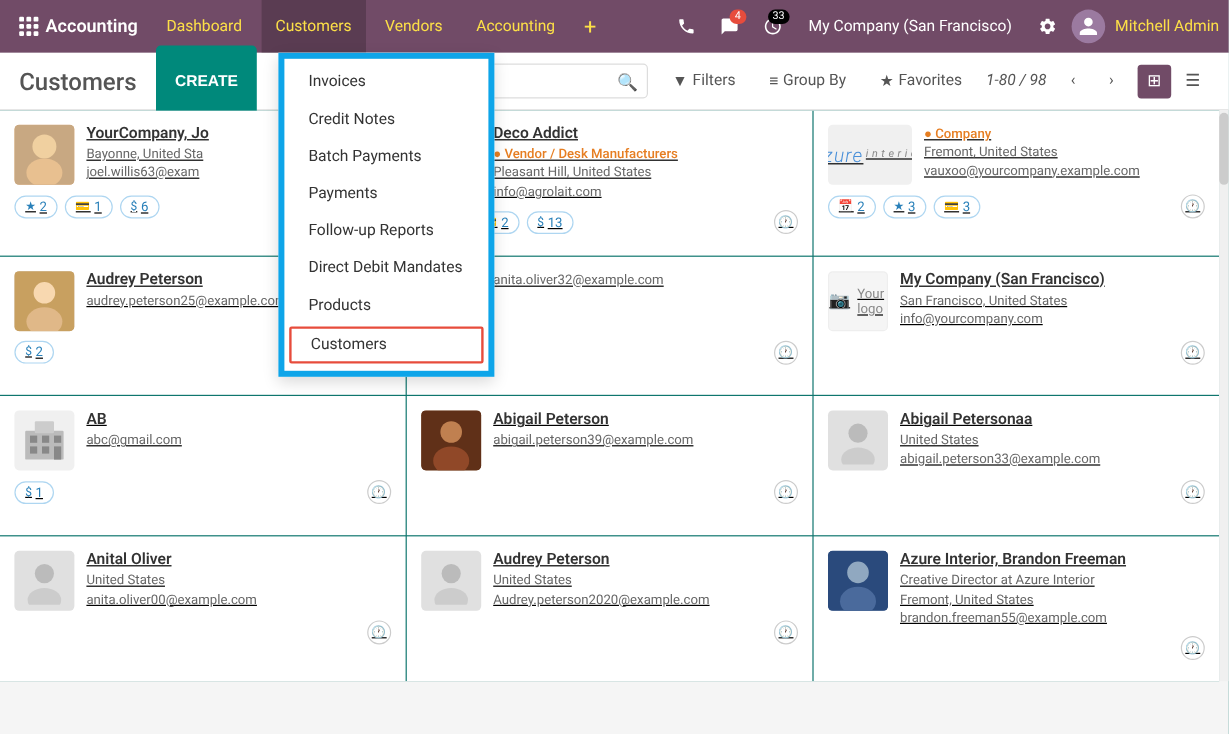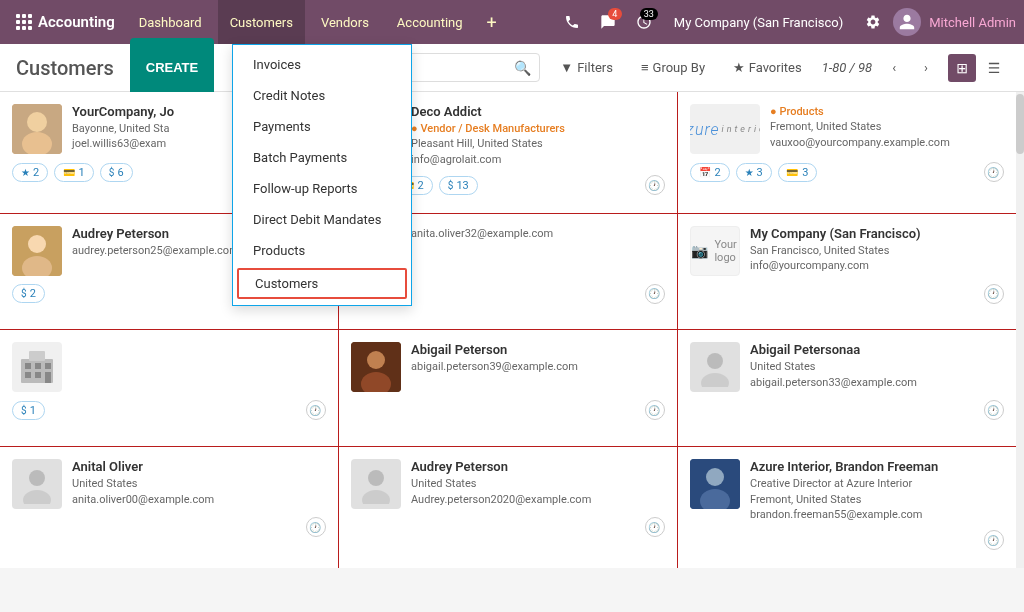--- a/index.html
+++ b/index.html
@@ -35,21 +35,21 @@
     .grid-icon span {
       background: white;
       border-radius: 1px;
     }
     .nav-item {
       padding: 0 12px;
       height: 44px;
       display: flex;
       align-items: center;
       cursor: pointer;
-      color: #fef9c3;
+      color: #fde047;
       font-size: 13px;
       position: relative;
     }
     .nav-item:hover, .nav-item.active { background: rgba(0,0,0,0.15); }
     .nav-item.active { background: rgba(0,0,0,0.2); }
     .nav-add { font-size: 18px; padding: 0 8px; }
     .navbar-right {
       margin-left: auto;
       display: flex;
       align-items: center;
@@ -178,23 +178,24 @@
     .main-content {
       display: flex;
       height: calc(612px - 44px - 48px - 44px);
       overflow: hidden;
     }
     .cards-grid {
       flex: 1;
       display: grid;
       grid-template-columns: repeat(3, 1fr);
       gap: 1px;
-      background: #b91c1c;
+      background: #0f766e;
       overflow-y: auto;
       padding: 0;
+      text-decoration: underline;
     }
     .card {
       background: white;
       padding: 12px;
       display: flex;
       flex-direction: column;
       gap: 4px;
       min-height: 110px;
       position: relative;
     }
@@ -271,21 +272,21 @@
       height: 60px;
       background: #ccc;
       border-radius: 4px;
       margin: 2px auto;
     }
     .dropdown-menu {
       position: fixed;
       top: 44px;
       left: 232px;
       background: white;
-      border: 1px solid #0ea5e9;
+      border: 5px solid #0ea5e9;
       box-shadow: 0 4px 12px rgba(0,0,0,0.15);
       z-index: 200;
       min-width: 180px;
       padding: 4px 0;
     }
     .dropdown-item {
       padding: 8px 20px;
       cursor: pointer;
       color: #333;
       font-size: 13px;
@@ -389,21 +390,21 @@
     <div class="navbar-icon">
       <svg width="16" height="16" viewBox="0 0 24 24" fill="white">
           <path d="M19.14 12.94c.04-.3.06-.61.06-.94 0-.32-.02-.64-.07-.94l2.03-1.58c.18-.14.23-.41.12-.61l-1.92-3.32c-.12-.22-.37-.29-.59-.22l-2.39.96c-.5-.38-1.03-.7-1.62-.94l-.36-2.54c-.04-.24-.24-.41-.48-.41h-3.84c-.24 0-.43.17-.47.41l-.36 2.54c-.59.24-1.13.57-1.62.94l-2.39-.96c-.22-.08-.47 0-.59.22L2.74 8.87c-.12.21-.08.47.12.61l2.03 1.58c-.05.3-.09.63-.09.94s.02.64.07.94l-2.03 1.58c-.18.14-.23.41-.12.61l1.92 3.32c.12.22.37.29.59.22l2.39-.96c.5.38 1.03.7 1.62.94l.36 2.54c.05.24.24.41.48.41h3.84c.24 0 .44-.17.47-.41l.36-2.54c.59-.24 1.13-.56 1.62-.94l2.39.96c.22.08.47 0 .59-.22l1.92-3.32c.12-.22.07-.47-.12-.61l-2.01-1.58zM12 15.6c-1.98 0-3.6-1.62-3.6-3.6s1.62-3.6 3.6-3.6 3.6 1.62 3.6 3.6-1.62 3.6-3.6 3.6z"></path>
         </svg>
     </div>
     <div class="user-avatar">
       <svg width="18" height="18" viewBox="0 0 24 24" fill="white">
           <path d="M12 12c2.7 0 4.8-2.1 4.8-4.8S14.7 2.4 12 2.4 7.2 4.5 7.2 7.2 9.3 12 12 12zm0 2.4c-3.2 0-9.6 1.6-9.6 4.8v2.4h19.2v-2.4c0-3.2-6.4-4.8-9.6-4.8z"></path>
         </svg>
     </div>
-    <span style="color:#f9a8d4;font-size:13px;padding-left:4px;">Mitchell Admin</span>
+    <span style="color:#fde047;font-size:13px;padding-left:4px;">Mitchell Admin</span>
   </div>
 </div>
 
 <div class="page-header">
   <span class="page-title">Customers</span>
   <button class="create-btn">CREATE</button>
 
   <div class="toolbar-filters">
     <div class="search-wrap">
       <input class="search-bar" type="text" placeholder="Search..." style="">
@@ -427,22 +428,22 @@
     <div class="view-toggle">
       <div class="view-btn active">⊞</div>
       <div class="view-btn">☰</div>
     </div>
   </div>
 </div>
 
 <div class="dropdown-menu">
   <a class="dropdown-item">Invoices</a>
   <a class="dropdown-item">Credit Notes</a>
+  <a class="dropdown-item">Batch Payments</a>
   <a class="dropdown-item">Payments</a>
-  <a class="dropdown-item">Batch Payments</a>
   <a class="dropdown-item">Follow-up Reports</a>
   <a class="dropdown-item">Direct Debit Mandates</a>
   <a class="dropdown-item">Products</a>
   <a class="dropdown-item active">Customers</a>
 </div>
 
 <div class="main-content">
   <div class="cards-grid">
 
     <div class="card">
@@ -495,21 +496,21 @@
     <div class="card">
       <div class="card-header">
         <div class="card-avatar" style="background:#f0f0f0; width:70px; min-width:70px;">
           <div class="azure-logo">
             <div class="big" style="color:#4a90d9; font-weight:300; font-size:16px;">azure</div>
             <div class="small" style="font-size:9px; letter-spacing:3px; color:#888;">interior</div>
           </div>
         </div>
         <div class="card-info">
           <div class="card-sub">
-            <span class="tag service">● Products</span><br>
+            <span class="tag service">● Company</span><br>
             Fremont, United States<br>
             vauxoo@yourcompany.example.com
           </div>
         </div>
       </div>
       <div class="card-footer">
         <span class="badge-pill"><span class="icon">📅</span> 2</span>
         <span class="badge-pill"><span class="icon">★</span> 3</span>
         <span class="badge-pill"><span class="icon">💳</span> 3</span>
         <div class="clock-icon">🕐</div>
@@ -580,20 +581,24 @@
             <rect x="4" y="12" width="32" height="24" rx="1" fill="#bbb"></rect>
             <rect x="12" y="4" width="16" height="10" rx="1" fill="#ccc"></rect>
             <rect x="8" y="16" width="6" height="6" fill="#888"></rect>
             <rect x="18" y="16" width="6" height="6" fill="#888"></rect>
             <rect x="28" y="16" width="6" height="6" fill="#888"></rect>
             <rect x="8" y="25" width="6" height="6" fill="#888"></rect>
             <rect x="18" y="25" width="6" height="6" fill="#888"></rect>
             <rect x="28" y="25" width="6" height="11" fill="#888"></rect>
           </svg>
         </div>
+        <div class="card-info">
+          <div class="card-name">AB</div>
+          <div class="card-sub">abc@gmail.com</div>
+        </div>
       </div>
       <div class="card-footer">
         <span class="badge-pill"><span class="icon">$</span> 1</span>
         <div class="clock-icon">🕐</div>
       </div>
     </div>
 
     <div class="card">
       <div class="card-header">
         <div class="card-avatar" style="background:#704020;">

